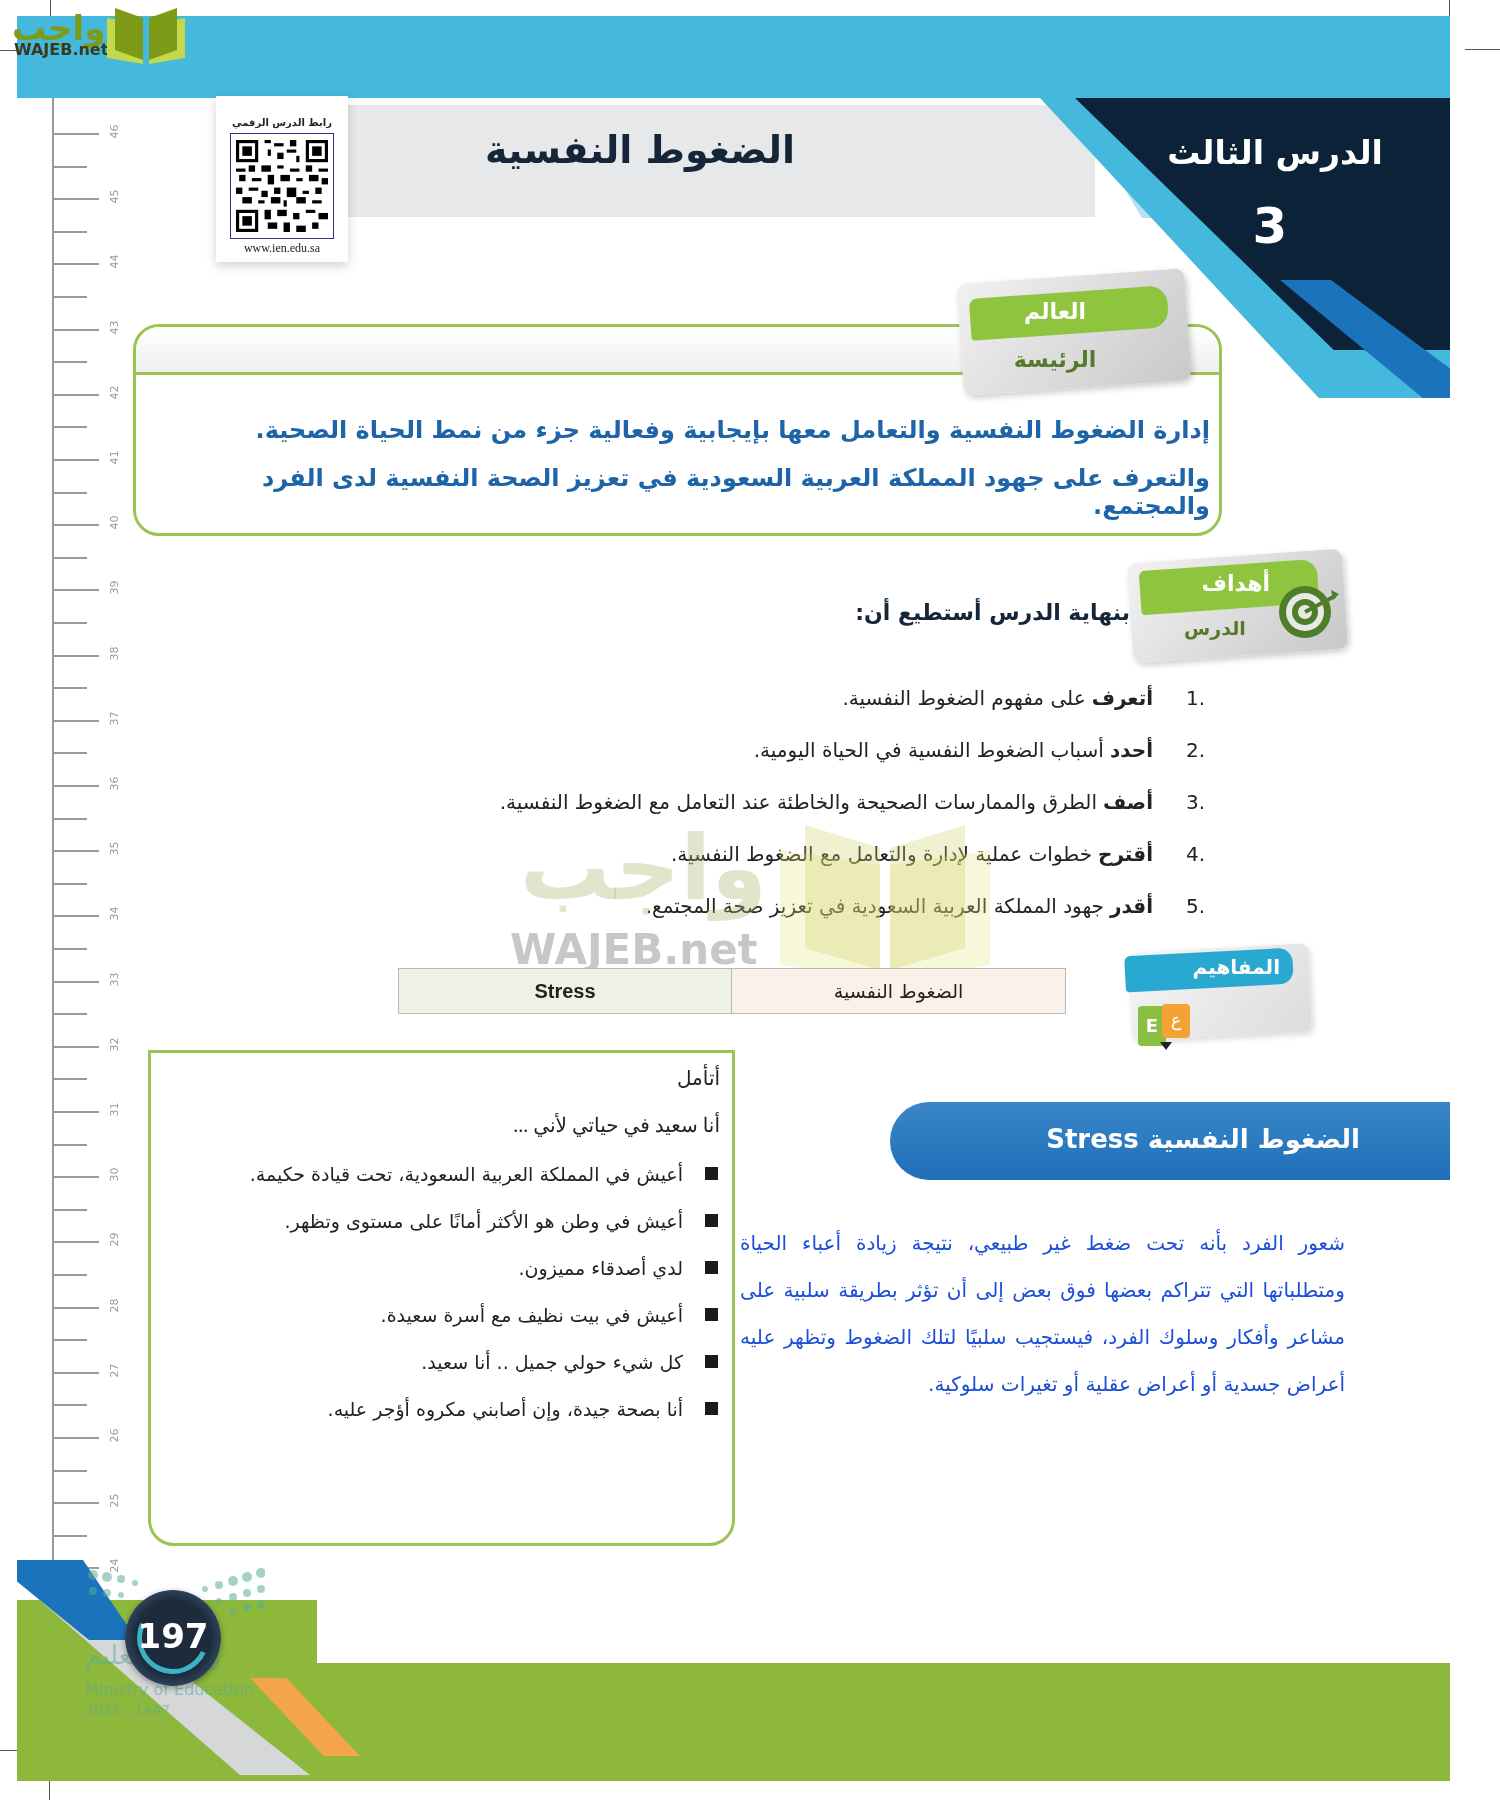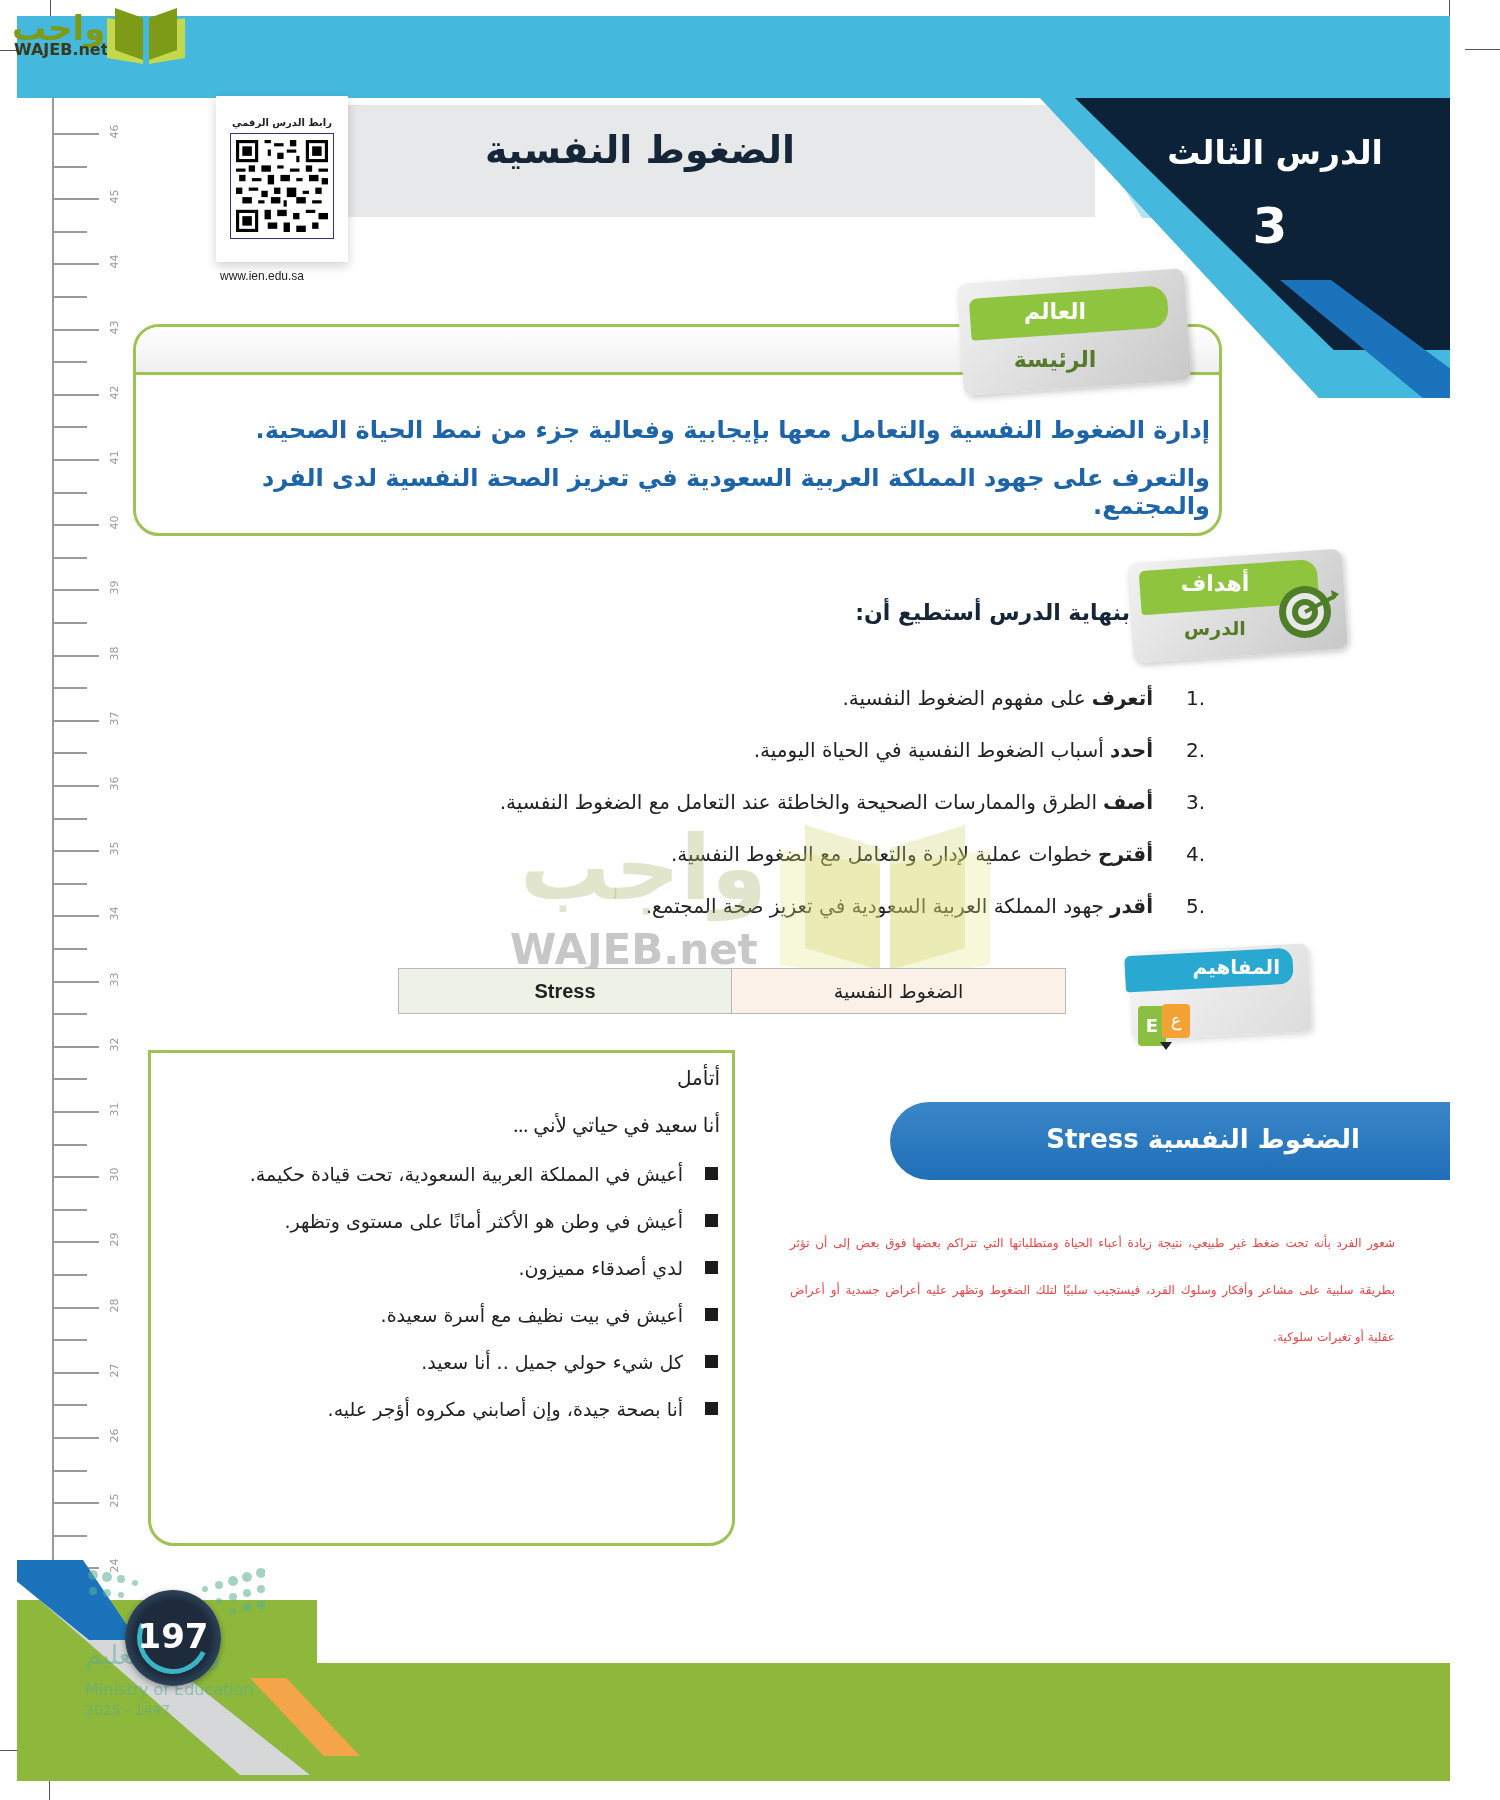--- a/index.html
+++ b/index.html
@@ -23,40 +23,40 @@
 
   
   .title-band { left: 345px; top: 105px; width: 750px; height: 112px; background: #e7e8e9; }
   .title-band-lightblue { left: 1070px; top: 98px; width: 120px; height: 120px; background: #b6e0f4; clip-path: polygon(0 0, 40% 0, 100% 100%, 60% 100%); }
   .page-title { left: 430px; top: 128px; width: 420px; text-align: center; font-size: 38px; font-weight: bold; color: #142638; font-family: "DejaVu Sans", sans-serif; direction: rtl; }
 
   
   .qr-card { left: 216px; top: 96px; width: 132px; height: 166px; background: #fff; box-shadow: 0 4px 10px rgba(0,0,0,0.18); }
   .qr-caption { left: 222px; top: 117px; width: 120px; text-align: center; font-size: 10px; font-weight: bold; color: #222; direction: rtl; }
   .qr-box { left: 230px; top: 133px; width: 104px; height: 106px; border: 1.5px solid #2e3386; padding: 5px; background: #fff; }
-  .qr-url { left: 220px; top: 241px; width: 124px; text-align: left; font-size: 12px; color: #222; font-family: Liberation Sans, sans-serif; margin-top: 28px; }
+  .qr-url { left: 220px; top: 241px; width: 124px; text-align: center; font-size: 12px; color: #222; font-family: Liberation Serif, serif; }
   .lesson-dark-wrap { left: 1075px; top: 98px; width: 375px; height: 252px; background: #0c2238; clip-path: polygon(0 0, 100% 0, 100% 100%, 69% 100%); }
   .lesson-blue-stripe { left: 1040px; top: 98px; width: 410px; height: 300px; background: #45b8de; clip-path: polygon(0 0, 9% 0, 100% 83%, 100% 100%, 68% 100%); }
   .lesson-darkblue-stripe { left: 1280px; top: 280px; width: 170px; height: 118px; background: #1a73bb; clip-path: polygon(0 0, 30% 0, 100% 75%, 100% 100%, 84% 100%); }
   .lesson-label { left: 1160px; top: 133px; width: 230px; text-align: center; color: #fff; font-size: 33px; font-weight: bold; direction: rtl; }
   .lesson-number { left: 1210px; top: 197px; width: 120px; text-align: center; color: #fff; font-size: 50px; font-weight: bold; }
 
   
   .idea-box { left: 133px; top: 324px; width: 1089px; height: 212px; border: 3px solid #9cc353; border-radius: 26px; background: #fff; overflow: hidden; }
   .idea-box-head { left: 0; top: 0; width: 100%; height: 48px; background: linear-gradient(#ffffff, #efefef); border-bottom: 3px solid #9cc353; position: absolute; }
   .idea-tag-card { left: 960px; top: 276px; width: 228px; height: 112px; background: linear-gradient(135deg, #f1f1f1, #c9c9c9); transform: rotate(-4deg); border-radius: 10px; box-shadow: 2px 3px 6px rgba(0,0,0,0.2); }
   .idea-tag-green { left: 970px; top: 292px; width: 198px; height: 42px; background: #8fc43f; border-radius: 8px 18px 18px 4px; transform: rotate(-4deg); }
   .idea-tag-top { left: 990px; top: 299px; width: 130px; text-align: center; color: #fff; font-size: 22px; font-weight: bold; direction: rtl; }
   .idea-tag-bottom { left: 990px; top: 347px; width: 130px; text-align: center; color: #547a2a; font-size: 22px; font-weight: bold; direction: rtl; }
   .idea-line { right: 300px; width: 1040px; text-align: right; color: #1e64a8; font-size: 24px; font-weight: bold; direction: rtl; }
 
   
   .goal-card { left: 1130px; top: 556px; width: 215px; height: 100px; background: linear-gradient(135deg, #f2f2f2, #c8c8c8); transform: rotate(-4deg); border-radius: 10px; box-shadow: 2px 3px 6px rgba(0,0,0,0.2); }
   .goal-green { left: 1140px; top: 565px; width: 178px; height: 44px; background: #8fc43f; border-radius: 6px 16px 16px 4px; transform: rotate(-4deg); }
-  .goal-top { left: 1160px; top: 571px; width: 110px; text-align: center; color: #fff; font-size: 22px; font-weight: bold; direction: rtl; }
+  .goal-top { left: 1160px; top: 571px; width: 110px; color: #fff; font-size: 22px; font-weight: bold; direction: rtl; }
   .goal-bottom { left: 1160px; top: 617px; width: 110px; text-align: center; color: #547a2a; font-size: 19px; font-weight: bold; direction: rtl; }
   .target-icon { left: 1275px; top: 578px; width: 64px; height: 64px; }
   .goal-intro { left: 780px; top: 600px; width: 350px; text-align: right; font-size: 22px; font-weight: bold; color: #142638; direction: rtl; }
 
   .obj-list { left: 300px; top: 672px; width: 905px; direction: rtl; }
   .obj-item { display: flex; flex-direction: row; height: 52px; align-items: center; font-size: 20px; color: #222; }
   .obj-num { width: 40px; text-align: right; font-weight: normal; flex: none; margin-left: 12px; direction: ltr; }
   .obj-verb { font-weight: bold; margin-left: 6px; }
 
   
@@ -81,21 +81,21 @@
   .reflect-title { left: 560px; top: 1066px; width: 160px; text-align: right; font-size: 20px; direction: rtl; color: #222; }
   .reflect-intro { left: 300px; top: 1113px; width: 420px; text-align: right; font-size: 20px; direction: rtl; color: #222; font-family: Liberation Serif, serif; }
   .reflect-list { left: 160px; top: 1150px; width: 558px; direction: rtl; }
   .reflect-item { height: 47px; display: flex; align-items: center; font-size: 19px; color: #222; }
   .sq { width: 13px; height: 13px; background: #1b1b1b; flex: none; margin-left: 22px; }
 
   
   .sec-head { left: 890px; top: 1102px; width: 560px; height: 78px; background: linear-gradient(#3a86c8, #1f6fb8); border-radius: 40px 0 0 40px; }
   .sec-head-text { left: 1010px; top: 1124px; width: 350px; text-align: right; color: #fff; font-size: 26px; font-weight: bold; direction: rtl; }
 
-  .def-text { left: 790px; top: 1220px; width: 605px; text-align: justify; text-align-last: right; font-size: 12px; line-height: 47px; direction: rtl; color: #ef4444; }
+  .def-text { left: 740px; top: 1220px; width: 605px; text-align: justify; text-align-last: right; font-size: 20px; line-height: 47px; direction: rtl; color: #1d4ed8; }
 
   
   .bottom-green { left: 17px; top: 1663px; width: 1433px; height: 118px; background: #8db83c; }
   .bottom-green-left { left: 17px; top: 1600px; width: 300px; height: 80px; background: #8db83c; }
   .bottom-blue-stripe { left: 17px; top: 1560px; width: 120px; height: 80px; background: #1a73bb; clip-path: polygon(0 0, 55% 0, 100% 100%, 60% 100%, 0 27%); }
   .bottom-grey-stripe { left: 30px; top: 1580px; width: 280px; height: 195px; background: #d5d7d9; clip-path: polygon(0 0, 12% 0, 100% 100%, 75% 100%, 0 6%); }
   .bottom-orange-stripe { left: 250px; top: 1678px; width: 110px; height: 78px; background: #f4a54a; clip-path: polygon(0 0, 33% 0, 100% 100%, 67% 100%); }
   .page-badge { left: 125px; top: 1590px; width: 96px; height: 96px; border-radius: 50%; background: radial-gradient(circle, #1d2b3c 55%, #2c4258 70%, #c9cdd2 74%, #9aa0a6 100%); box-shadow: 0 2px 6px rgba(0,0,0,0.35); }
   .page-badge-arc { left: 137px; top: 1602px; width: 72px; height: 72px; border-radius: 50%; border: 5px solid transparent; border-bottom-color: #3cb3c5; border-left-color: #3cb3c5; transform: rotate(-20deg); }
   .page-number { left: 125px; top: 1616px; width: 96px; text-align: center; color: #fff; font-size: 34px; font-weight: bold; }

